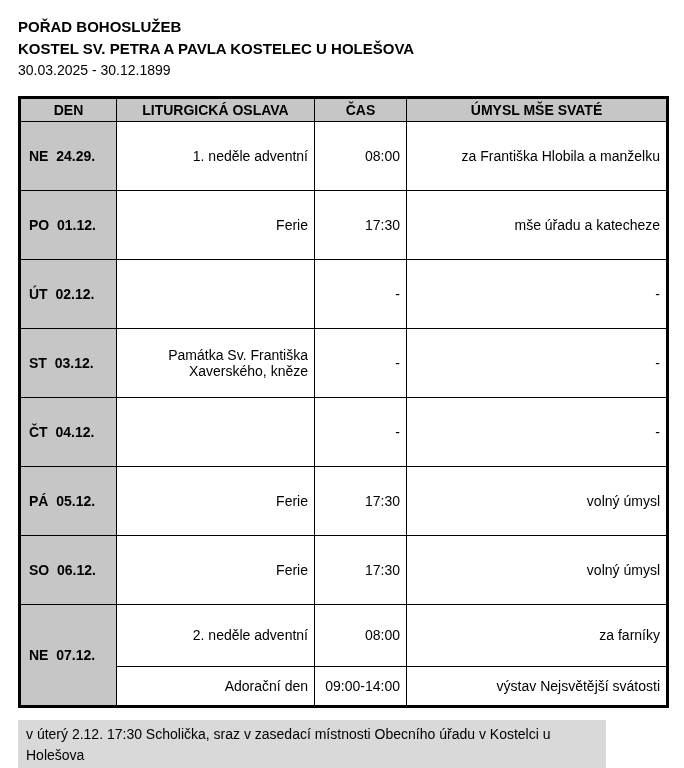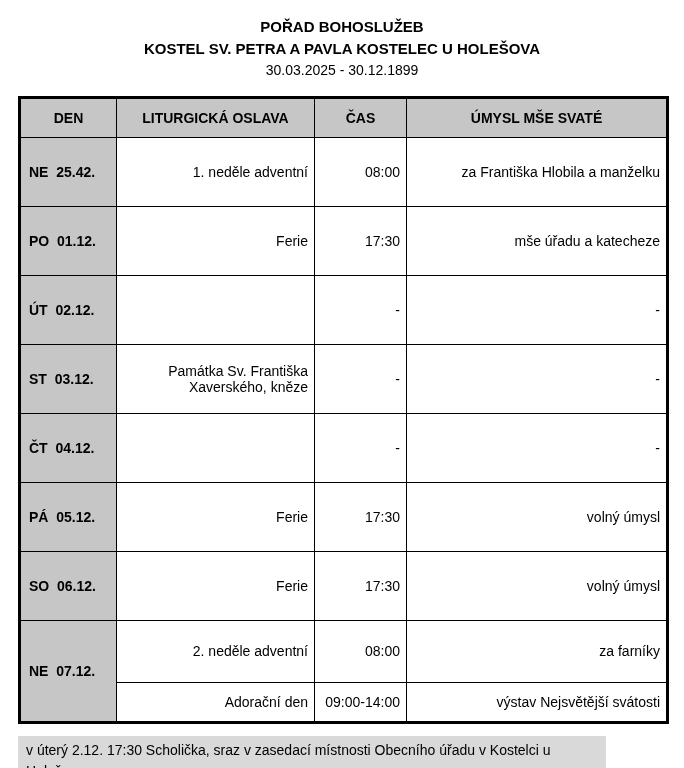--- a/index.html
+++ b/index.html
@@ -10,21 +10,21 @@
   }
   html,body{margin:0;padding:0;background:#fff;}
   body{
     width:684px;height:768px;
     font-family:"Liberation Sans",sans-serif;
     color:#000;
     box-sizing:border-box;
     overflow:hidden;
   }
   .page{padding:16px 18px 0 18px;}
-  .titles{text-align:center;margin-bottom:16px;}
+  .titles{text-align:left;margin-bottom:16px;}
   .title,.subtitle{font-weight:bold;font-size:15px;line-height:1.45;}
   .daterange{font-size:14px;line-height:1.45;}
   table.schedule{
     border-collapse:collapse;
     table-layout:fixed;
     width:648px;
     border:3px solid var(--border);
   }
   table.schedule th, table.schedule td{
     border:1px solid var(--border);
@@ -34,21 +34,21 @@
   }
   col.c-den{width:97px;}
   col.c-oslava{width:198px;}
   col.c-cas{width:92px;}
   col.c-umysl{width:261px;}
   table.schedule th{
     background:var(--header-bg);
     font-weight:bold;
     text-align:center;
     height:20px;
-    padding:9px 2px;
+    padding:1px 2px;
   }
   td.den{
     background:var(--day-bg);
     font-weight:bold;
     text-align:left;
     padding:2px 2px 2px 8px;
     white-space:pre;
   }
   td.oslava, td.cas, td.umysl{
     text-align:right;
@@ -92,21 +92,21 @@
     <thead>
       <tr>
         <th>DEN</th>
         <th>LITURGICKÁ OSLAVA</th>
         <th>ČAS</th>
         <th>ÚMYSL MŠE SVATÉ</th>
       </tr>
     </thead>
     <tbody>
       <tr class="row">
-        <td class="den">NE  25.42.</td>
+        <td class="den">NE  24.29.</td>
         <td class="oslava">1. neděle adventní</td>
         <td class="cas">08:00</td>
         <td class="umysl">za Františka Hlobila a manželku</td>
       </tr>
       <tr class="row">
         <td class="den">PO  01.12.</td>
         <td class="oslava">Ferie</td>
         <td class="cas">17:30</td>
         <td class="umysl">mše úřadu a katecheze</td>
       </tr>

